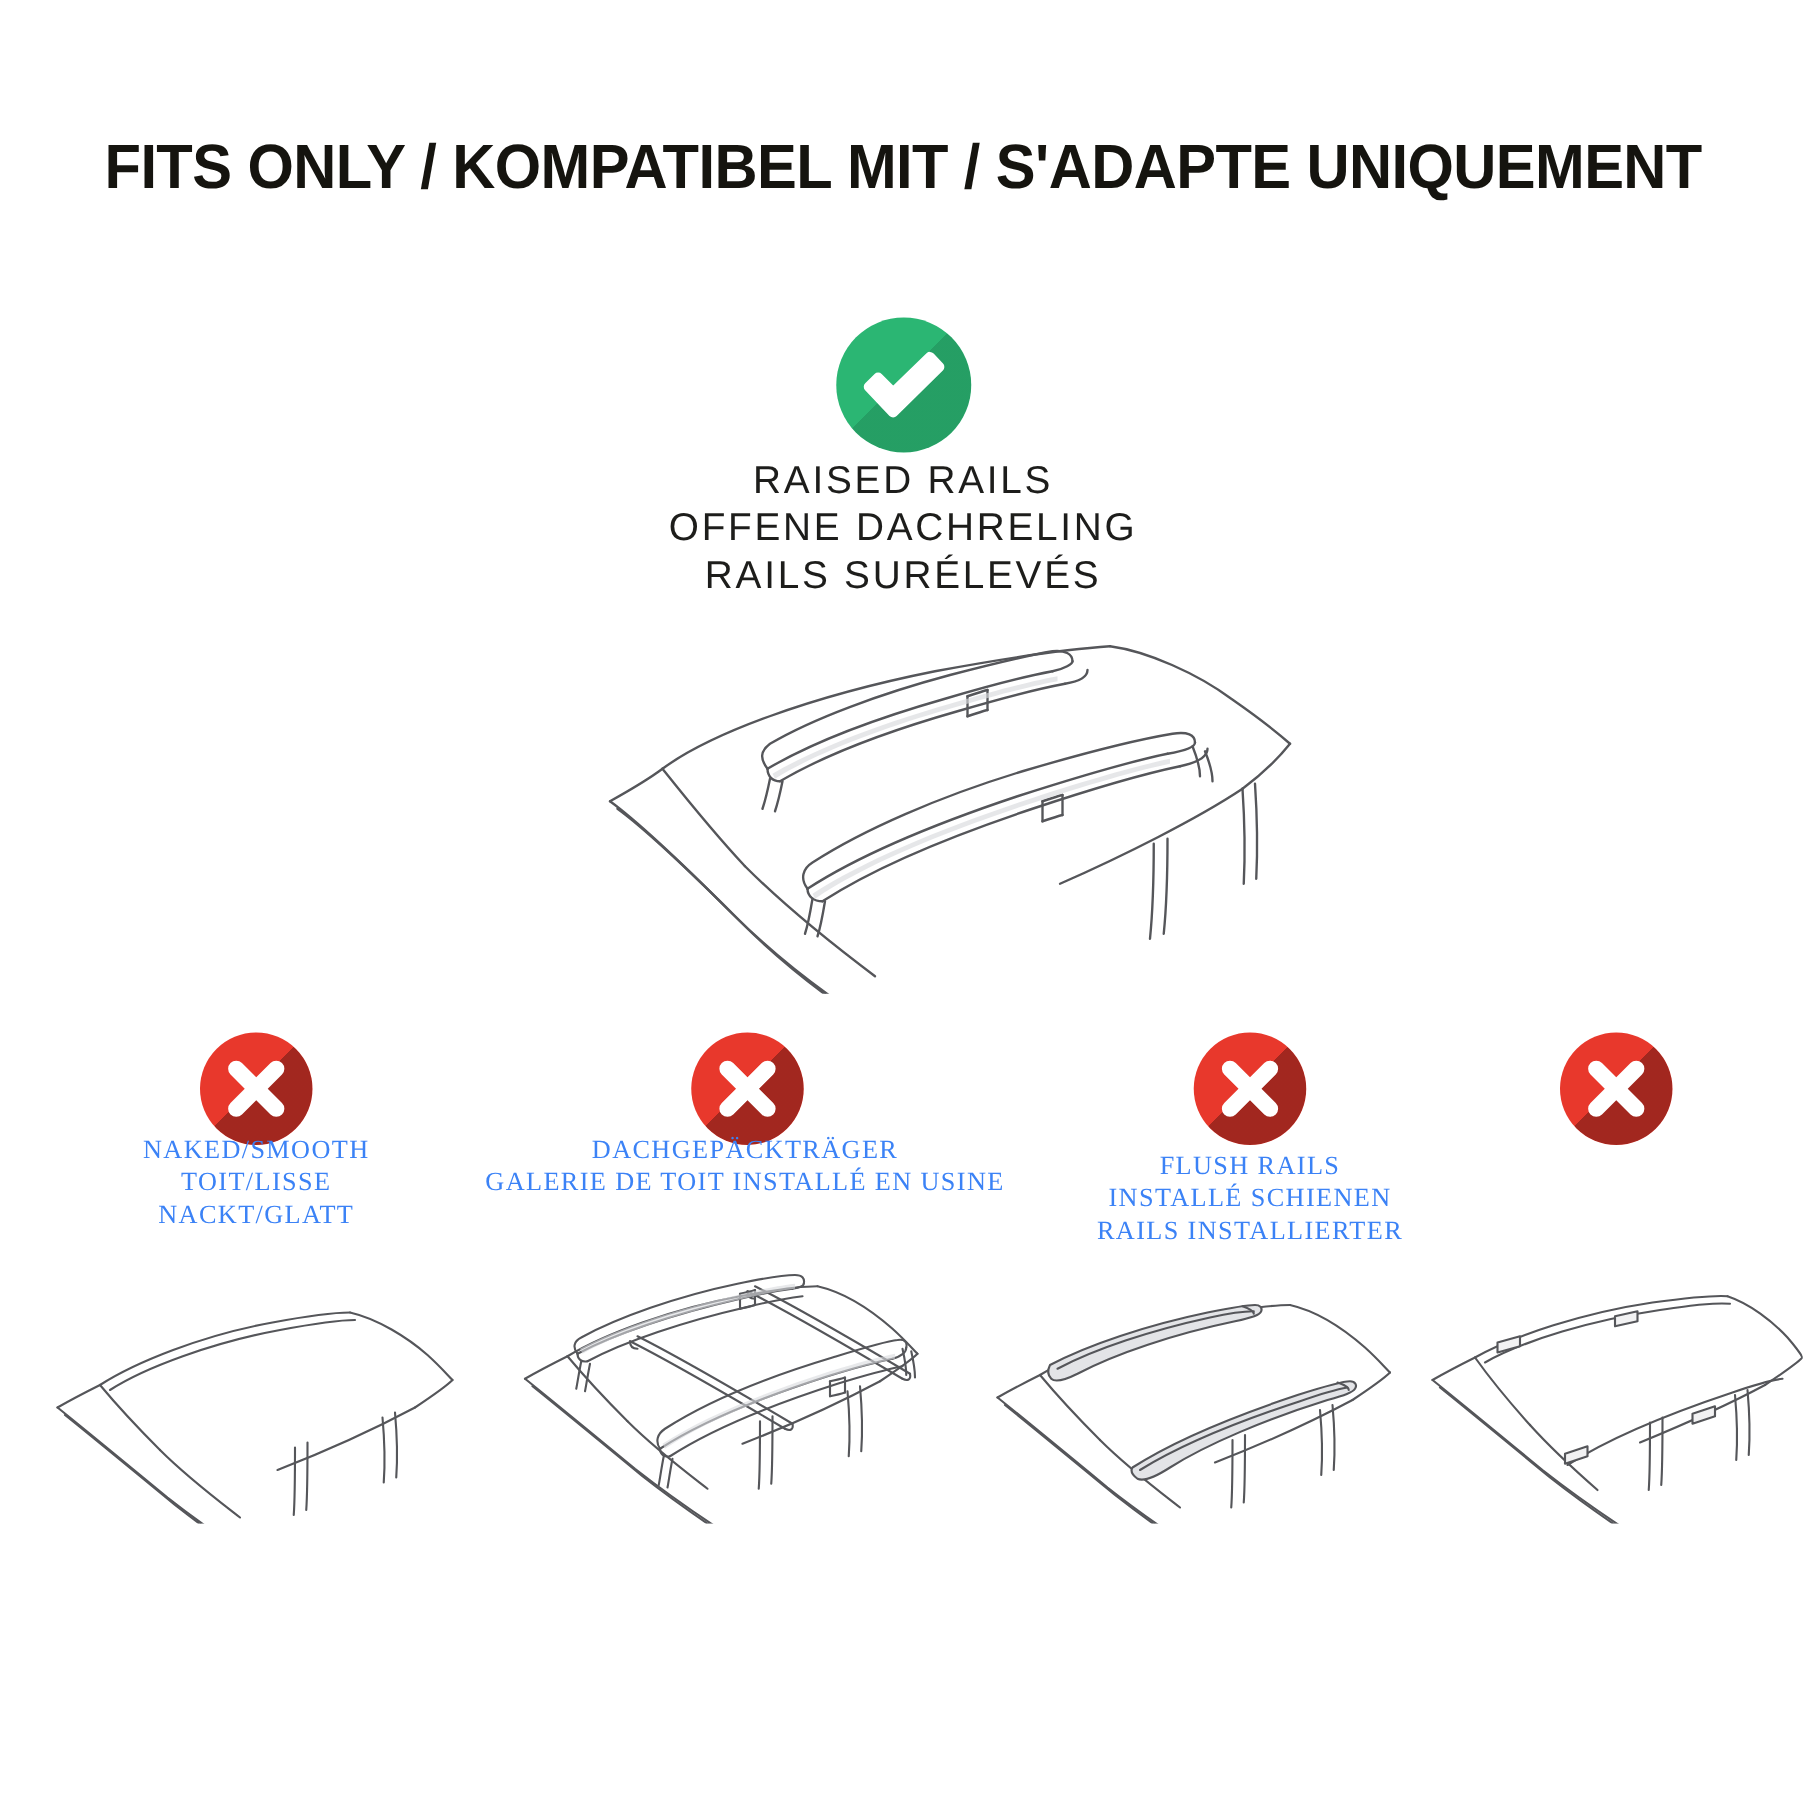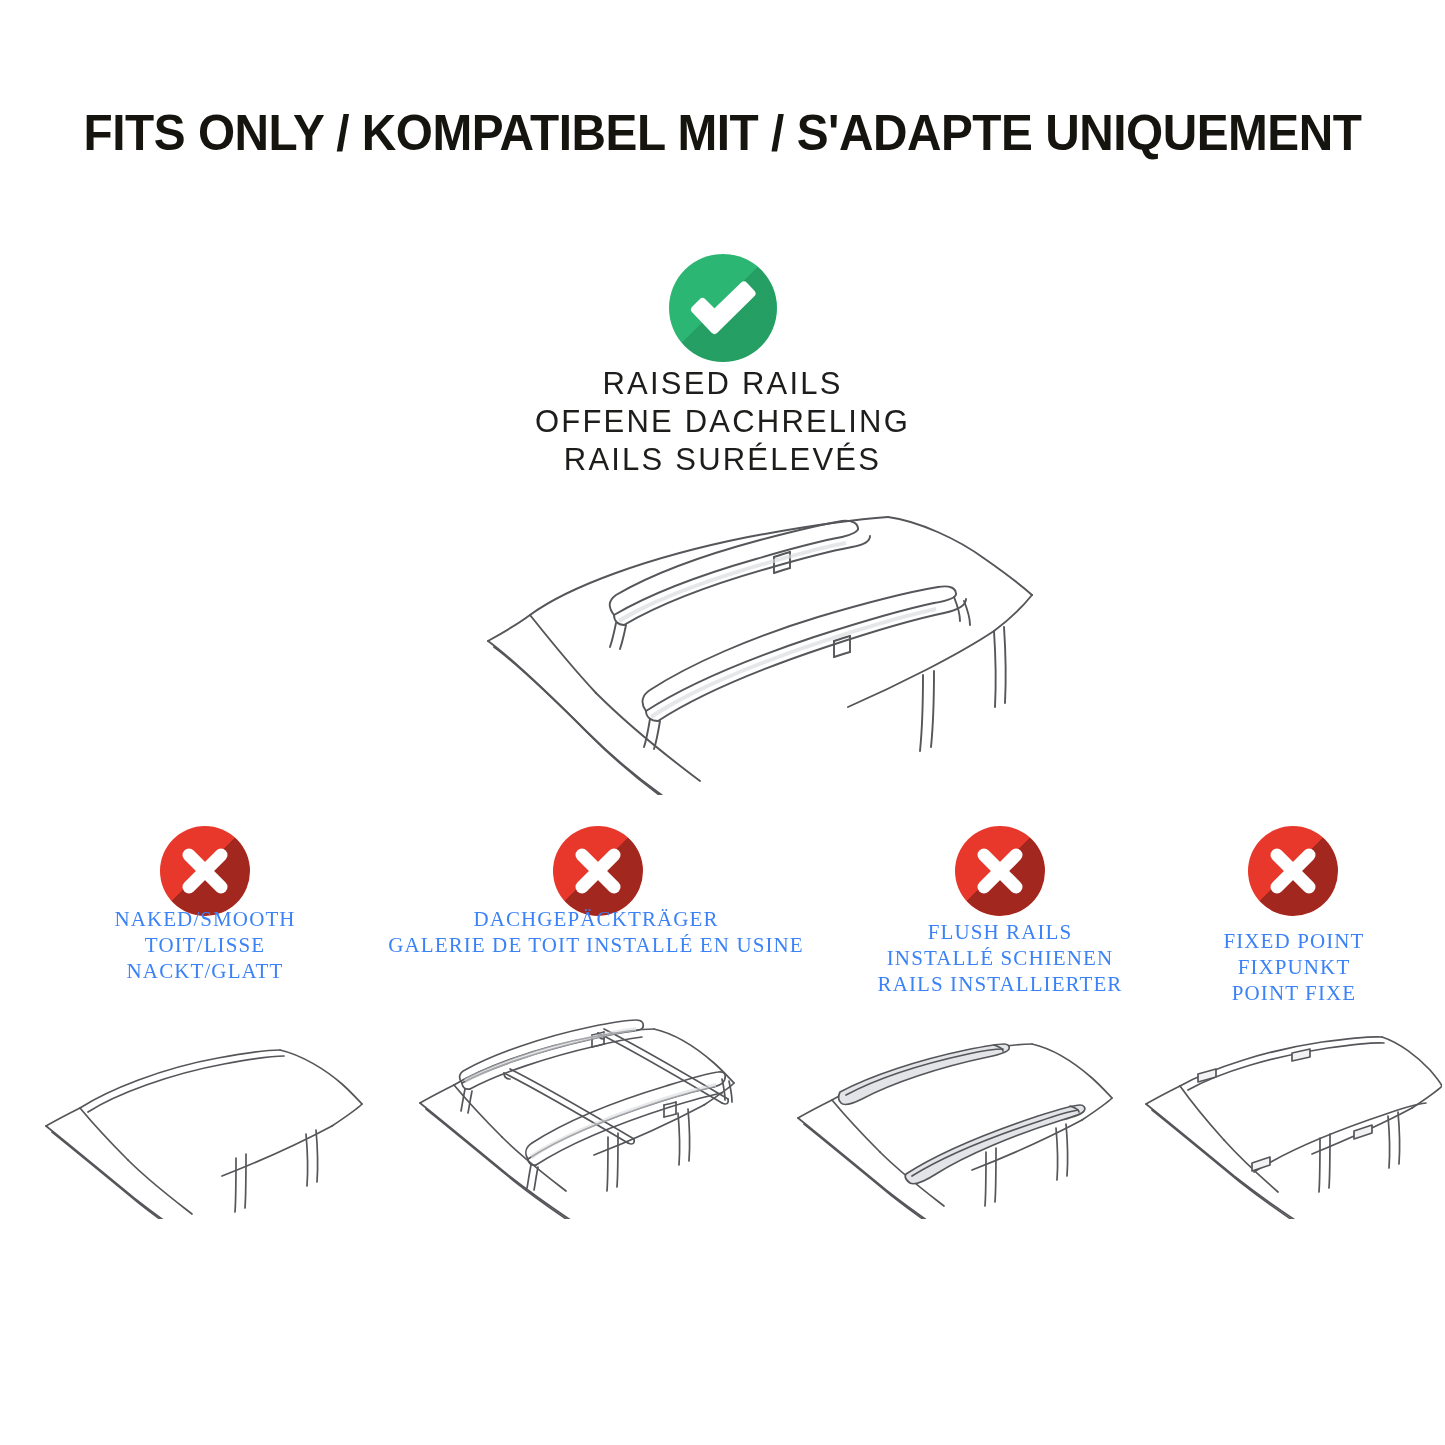--- a/index.html
+++ b/index.html
@@ -334,25 +334,20 @@
     <div class="shadow" style="background: linear-gradient(135deg, rgba(0,0,0,0) 0%, rgba(0,0,0,0) 48%, rgba(0,0,0,0.30) 48%, rgba(0,0,0,0.30) 100%);"></div>
     <div class="glyph">
       <svg viewBox="0 0 90 90" xmlns="http://www.w3.org/2000/svg">
         <g stroke="#ffffff" stroke-width="13" stroke-linecap="round">
           <line x1="29" y1="29" x2="61" y2="61"></line>
           <line x1="61" y1="29" x2="29" y2="61"></line>
         </g>
       </svg>
     </div>
   </div>
-  <div class="col-label" style="left:1163px; top:928px; width:262px;">
-    <span class="ln">FIXED POINT</span>
-    <span class="ln">FIXPUNKT</span>
-    <span class="ln">POINT FIXE</span>
-  </div>
   <div class="illus" style="left:1142px; top:1022px; width:300px; height:215px;">
     <svg viewBox="0 0 300 215" xmlns="http://www.w3.org/2000/svg" fill="none" stroke="#55565A" stroke-width="1.7" stroke-linecap="round" stroke-linejoin="round">
       <path d="M38 64 C70 46 126 28 180 20 C210 16 228 14 240 15"></path>
       <path d="M240 15 C258 21 276 35 288 48 C294 55 298 60 300 64"></path>
       <path d="M38 64 C30 68 18 74 4 82"></path>
       <path d="M38 64 C48 78 64 98 82 118"></path>
       <path d="M82 118 C100 138 120 156 136 170"></path>
       <path d="M4 82 C24 98 58 126 92 154 C120 176 144 192 156 200"></path>
       <path d="M10 88 C30 104 64 132 98 160 C126 182 150 198 162 206"></path>
       <path d="M300 64 C294 70 282 78 270 86"></path>

